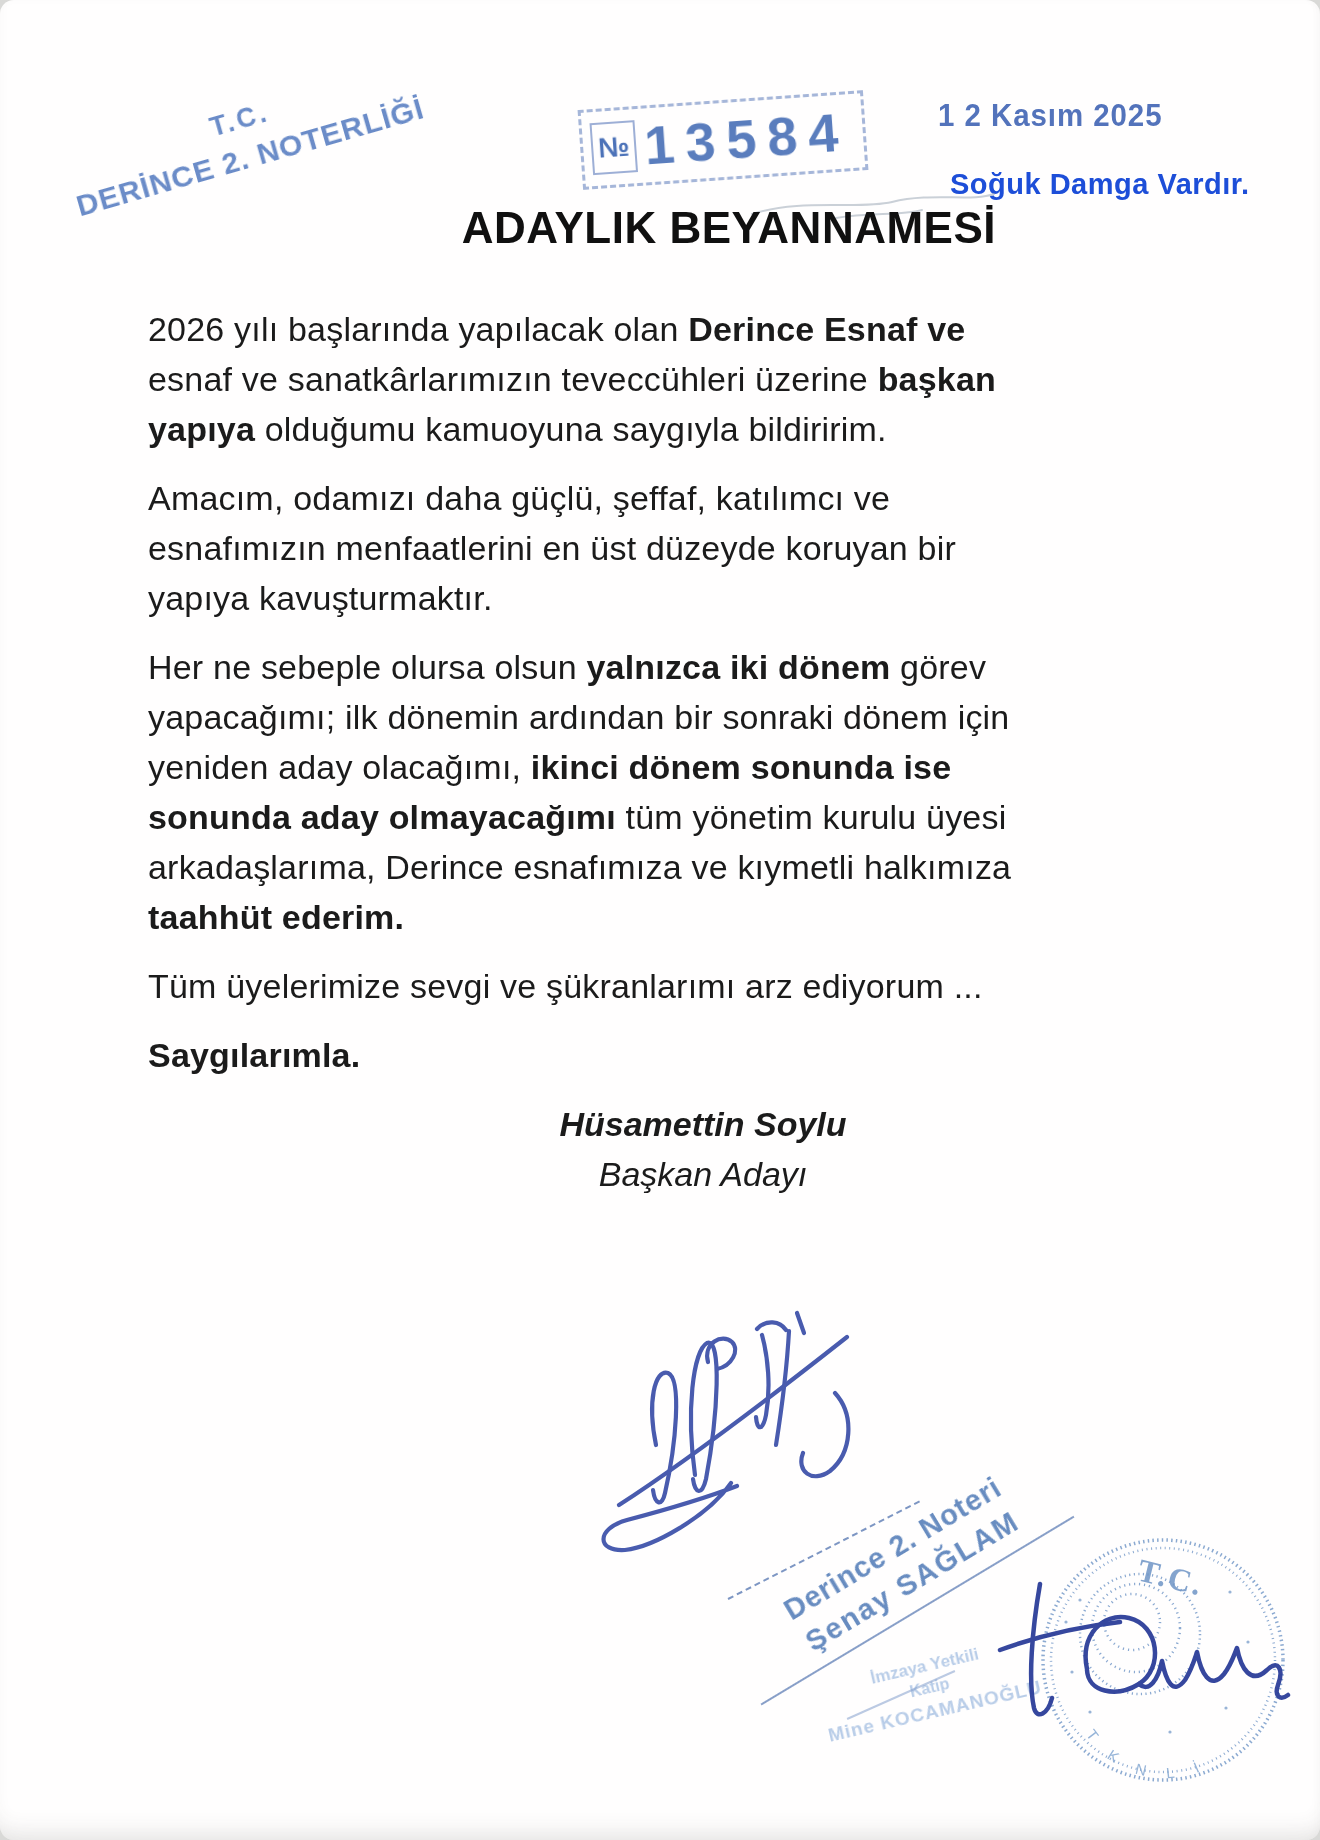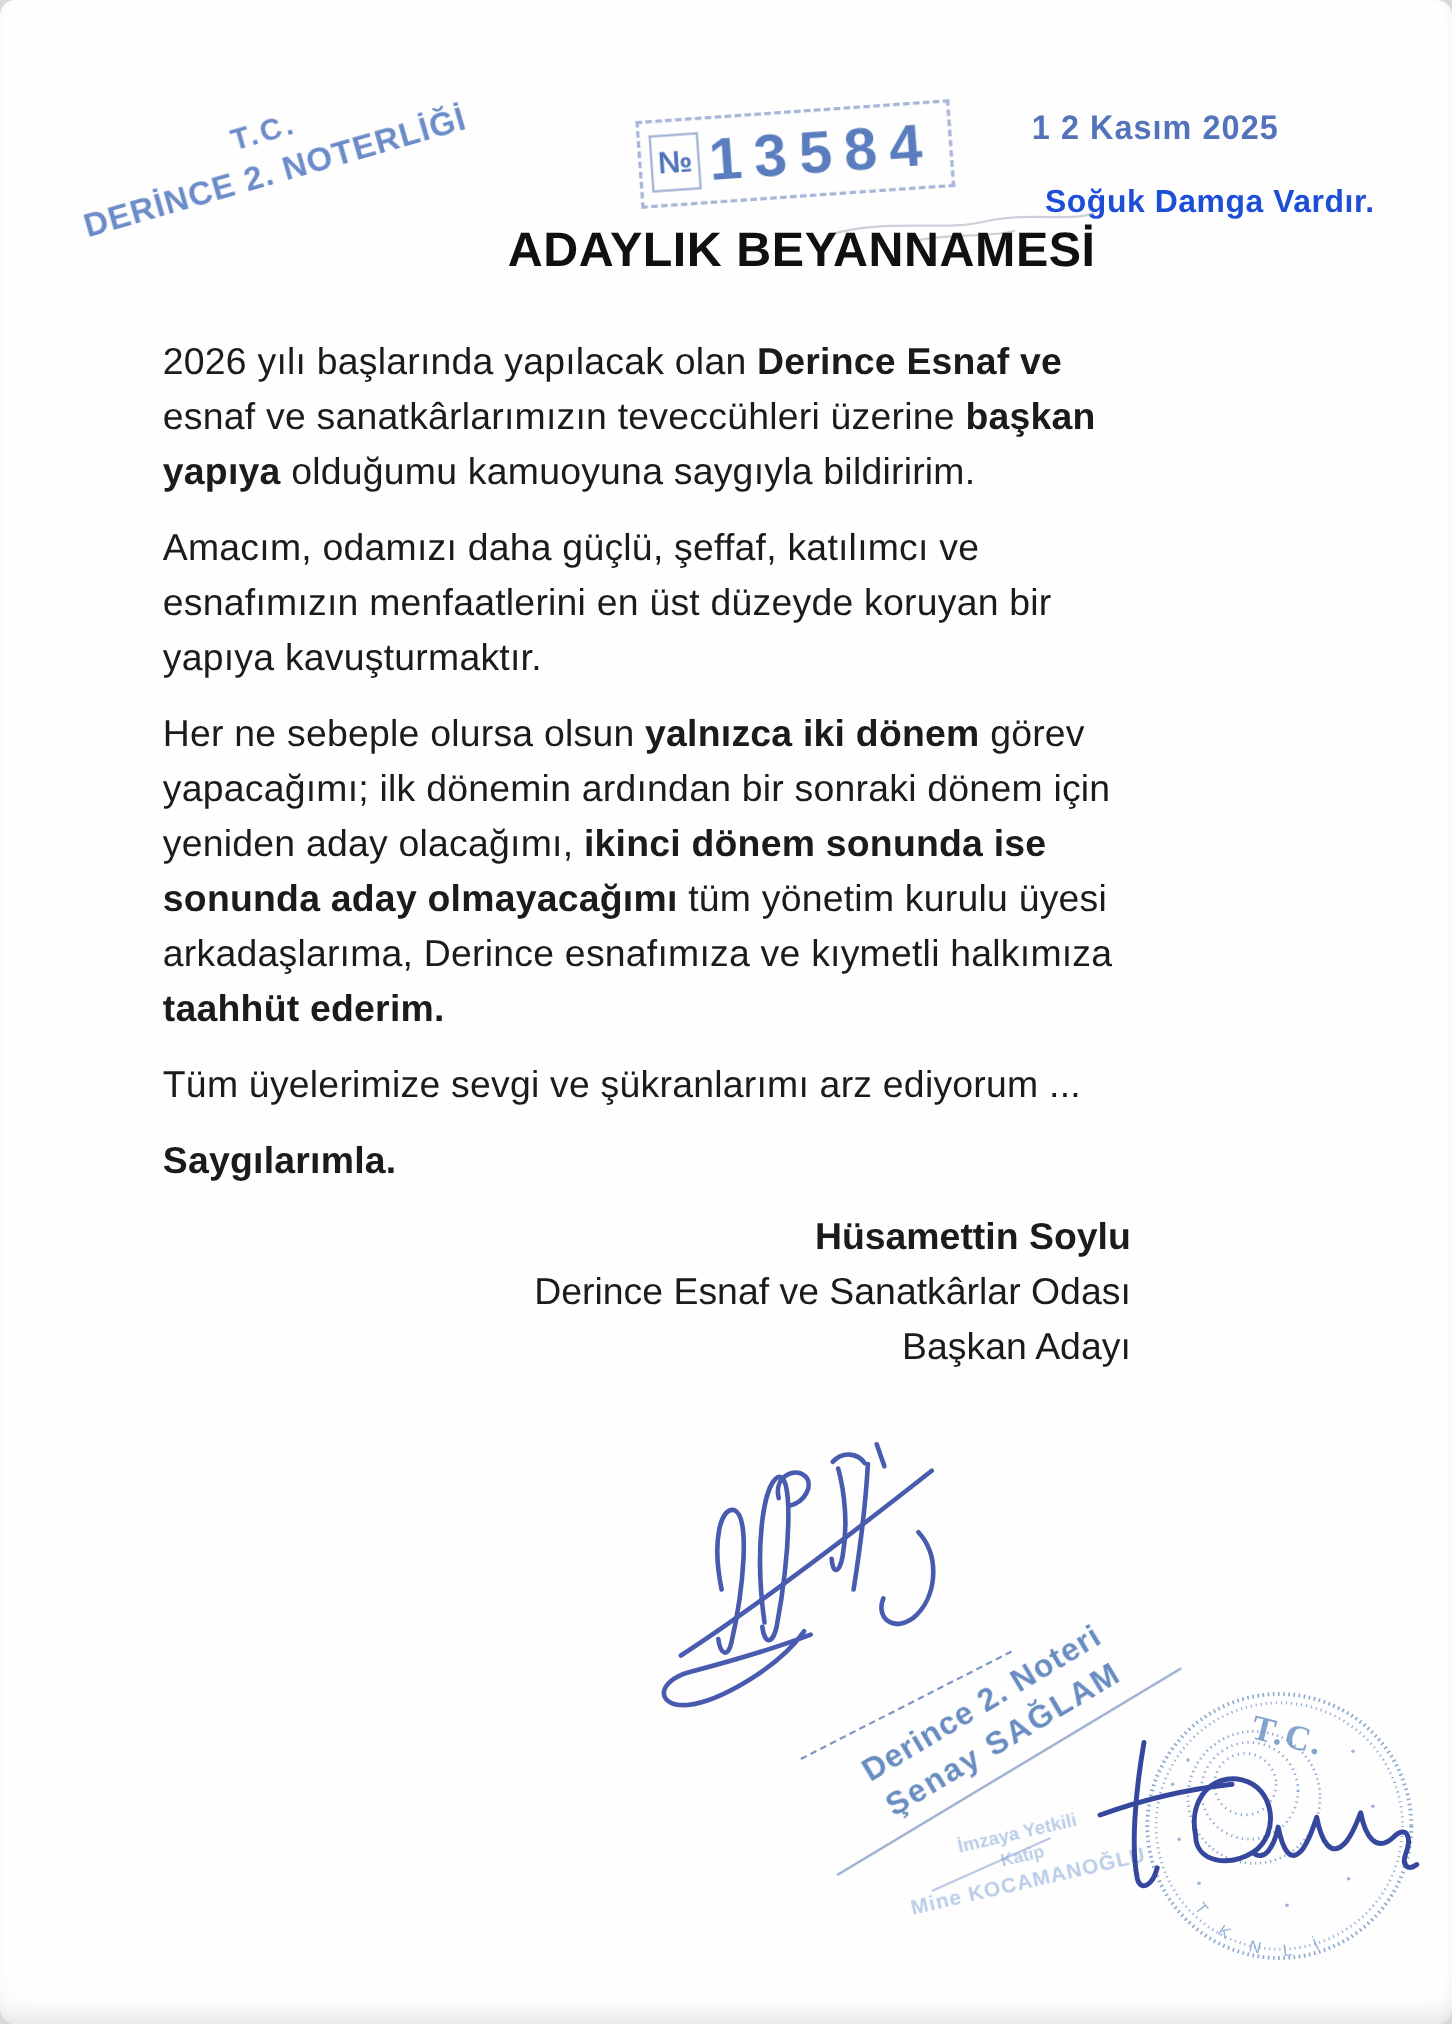--- a/index.html
+++ b/index.html
@@ -15,21 +15,21 @@
                 inset 0 6px 14px -12px rgba(60,60,55,.05);
   }
 
   
   .doc-body { position:absolute; left:148px; top:202px; width:888px; color:#1b1b1b; font-size:34px; }
   .doc-title { text-align:right; font-weight:bold; font-size:44px; letter-spacing:.5px;
                color:#101010; transform:translateX(-40px); margin:0 0 50px 0; line-height:52px; }
   .para { margin:0 0 19px 0; }
   .para .line { line-height:50px; white-space:nowrap; letter-spacing:.2px; }
   .para .b, .sig-name { font-weight:bold; }
-  .sig-block { margin:18px 0 0 230px; width:650px; text-align:right; line-height:50px; }
+  .sig-block { margin:18px 0 0 230px; width:650px; text-align:center; line-height:50px;font-style:italic; }
 
   
   .stamp-notary-top {
     position:absolute; left:60px; top:100px; width:370px; text-align:center;
     transform:rotate(-16deg); color:#5b80c3; opacity:.9; filter:blur(.35px);
   }
   .snt-l1 { font-size:27px; font-weight:bold; letter-spacing:3px; line-height:38px; }
   .snt-l2 { font-size:30px; font-weight:bold; letter-spacing:1px; line-height:40px; }
 
   .stamp-number {
@@ -128,21 +128,20 @@
         </div>
         <div class="para">
           <div class="line"><span>Tüm üyelerimize sevgi ve şükranlarımı arz ediyorum ...</span></div>
         </div>
         <div class="para">
           <div class="line"><span class="b">Saygılarımla.</span></div>
         </div>
       </div>
     <div class="sig-block">
       <div class="sig-name">Hüsamettin Soylu</div>
-      <div>Derince Esnaf ve Sanatkârlar Odası</div>
       <div>Başkan Adayı</div>
     </div>
   </div>
 
   <svg class="svg-abs" style="left:535px; top:1293px;" width="340" height="290" viewBox="0 0 340 290">
     <g fill="none" stroke="#3a4ea8" stroke-width="4.2" stroke-linecap="round" stroke-linejoin="round" opacity=".92">
       <path d="M312,44 C246,96 152,168 84,212"></path>
       <path d="M196,190 C172,224 118,254 90,257 C62,259 60,236 92,227 C130,217 176,203 202,193"></path>
       <path d="M121,152 C112,108 120,76 133,80 C147,86 141,152 130,200 C127,214 120,212 118,197"></path>
       <path d="M160,182 C151,118 158,58 172,50 C187,44 183,122 171,186 C167,203 160,201 158,186"></path>

